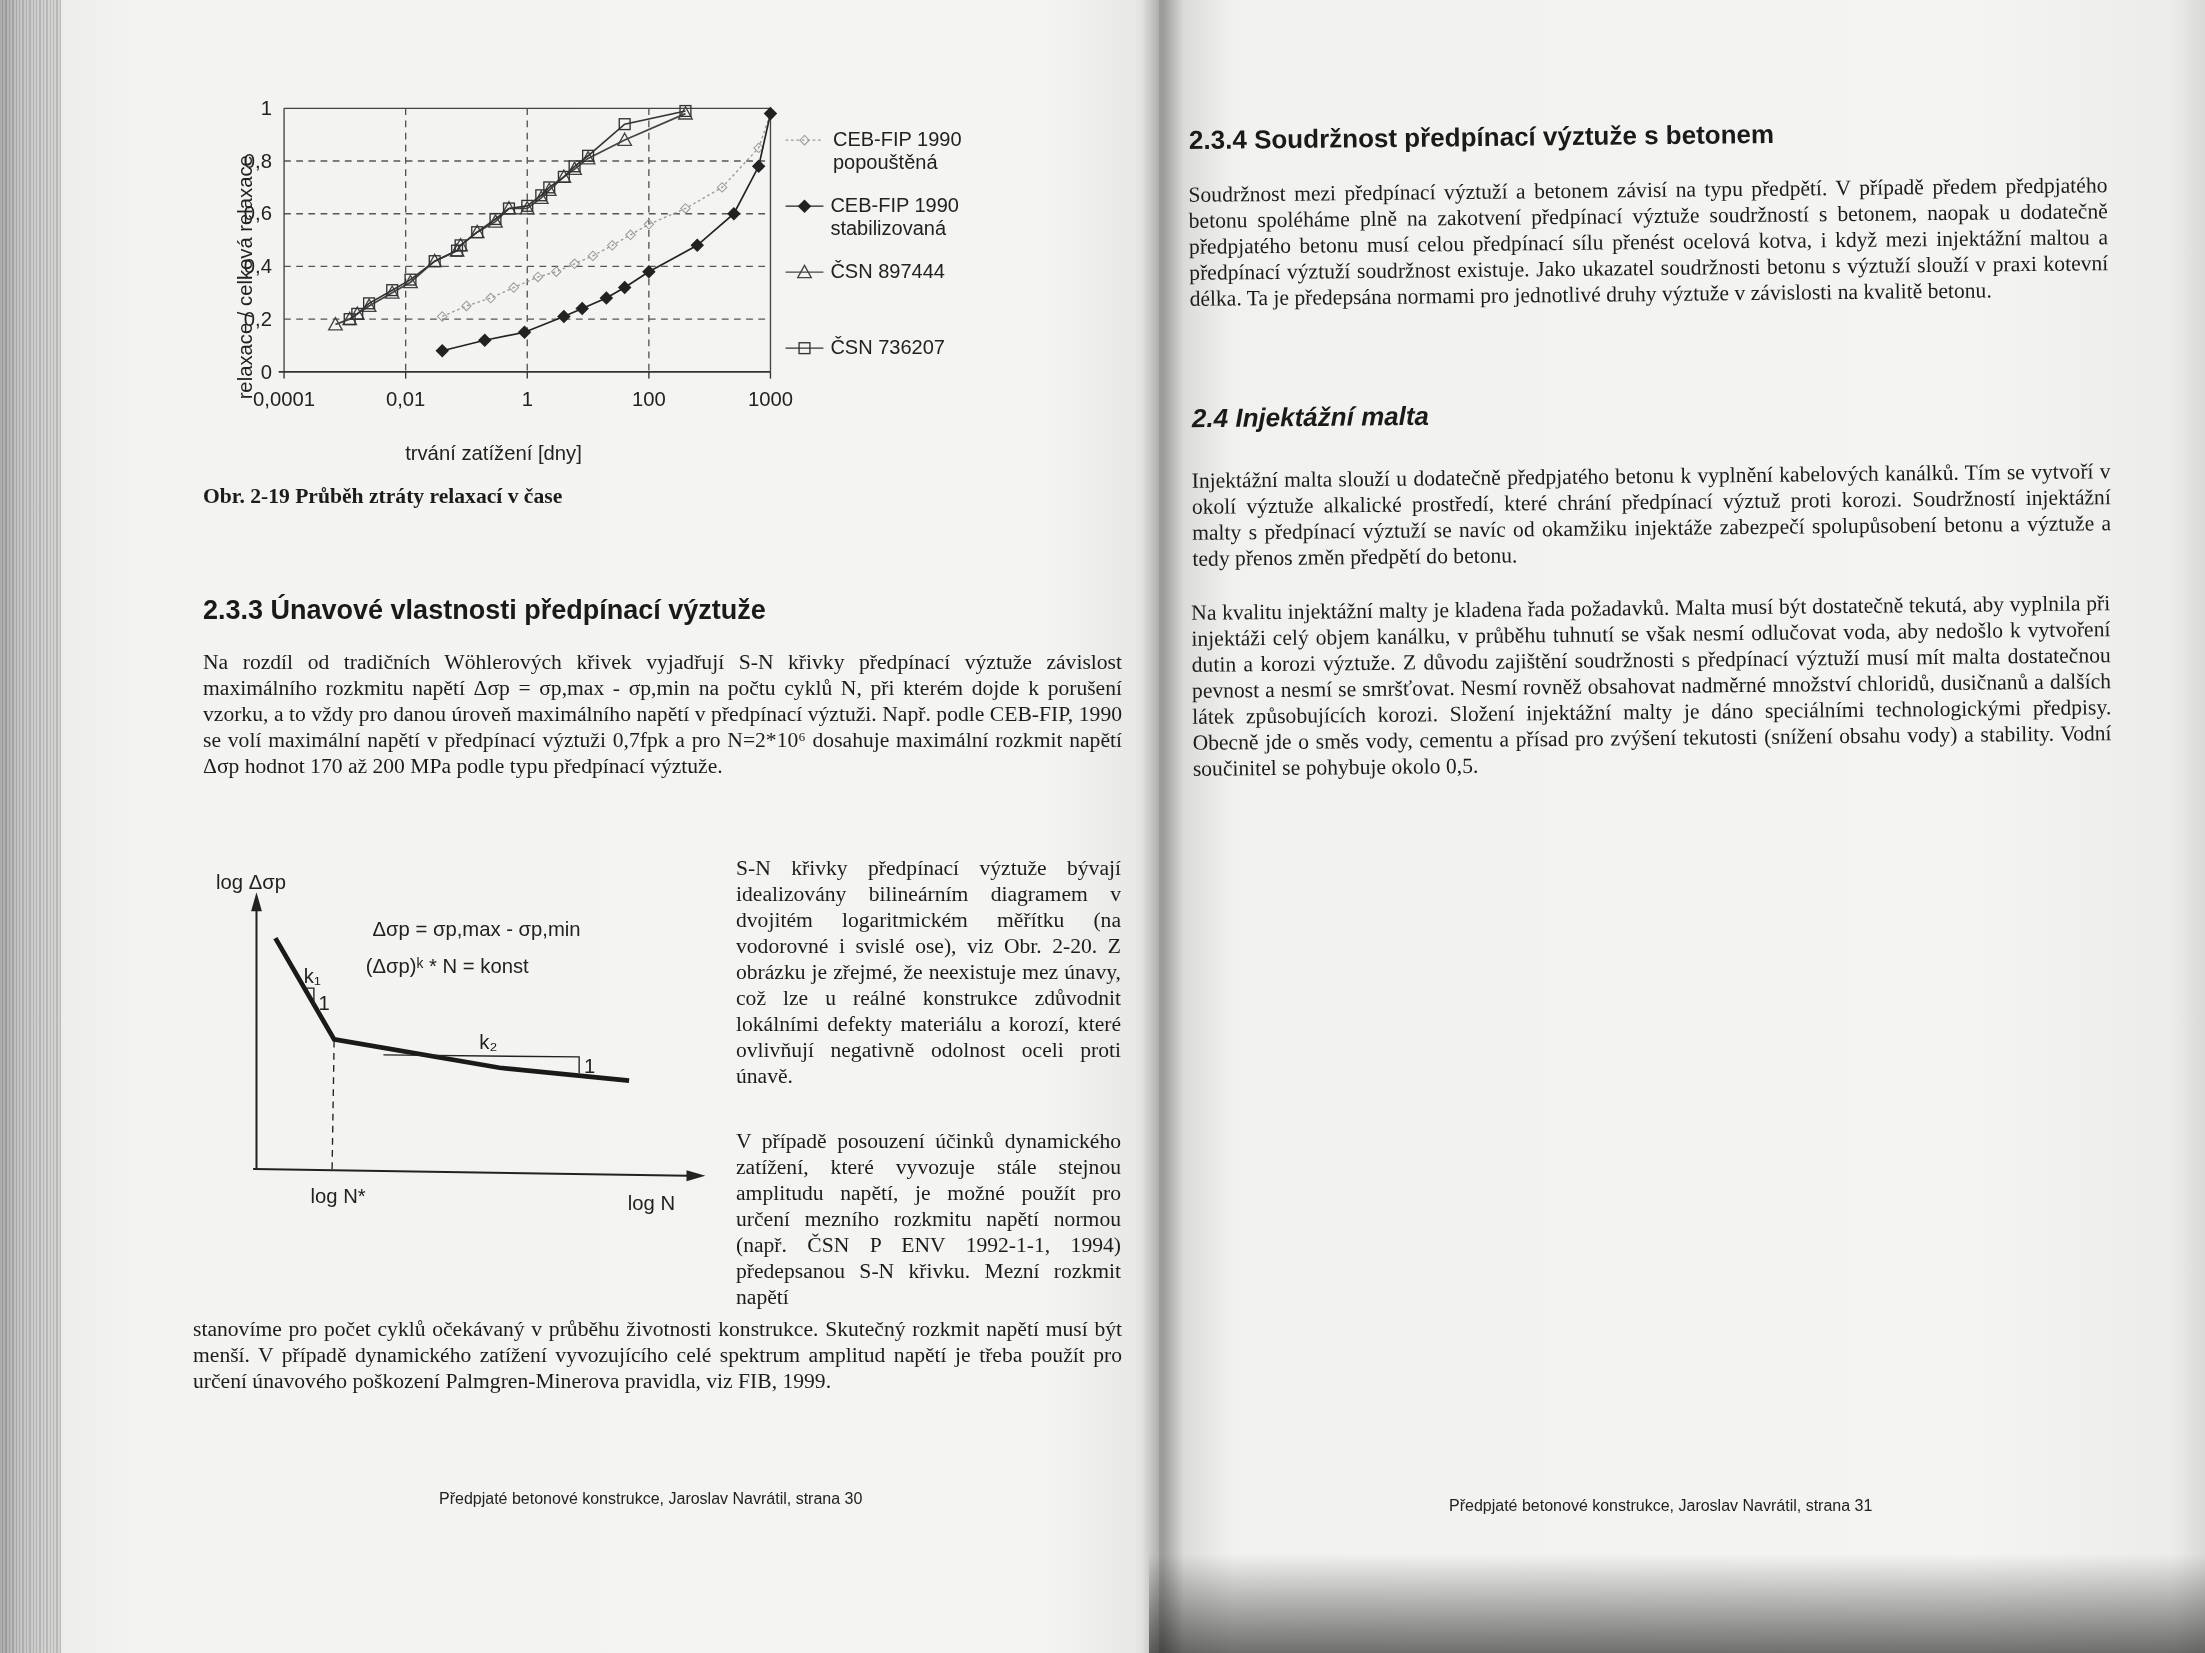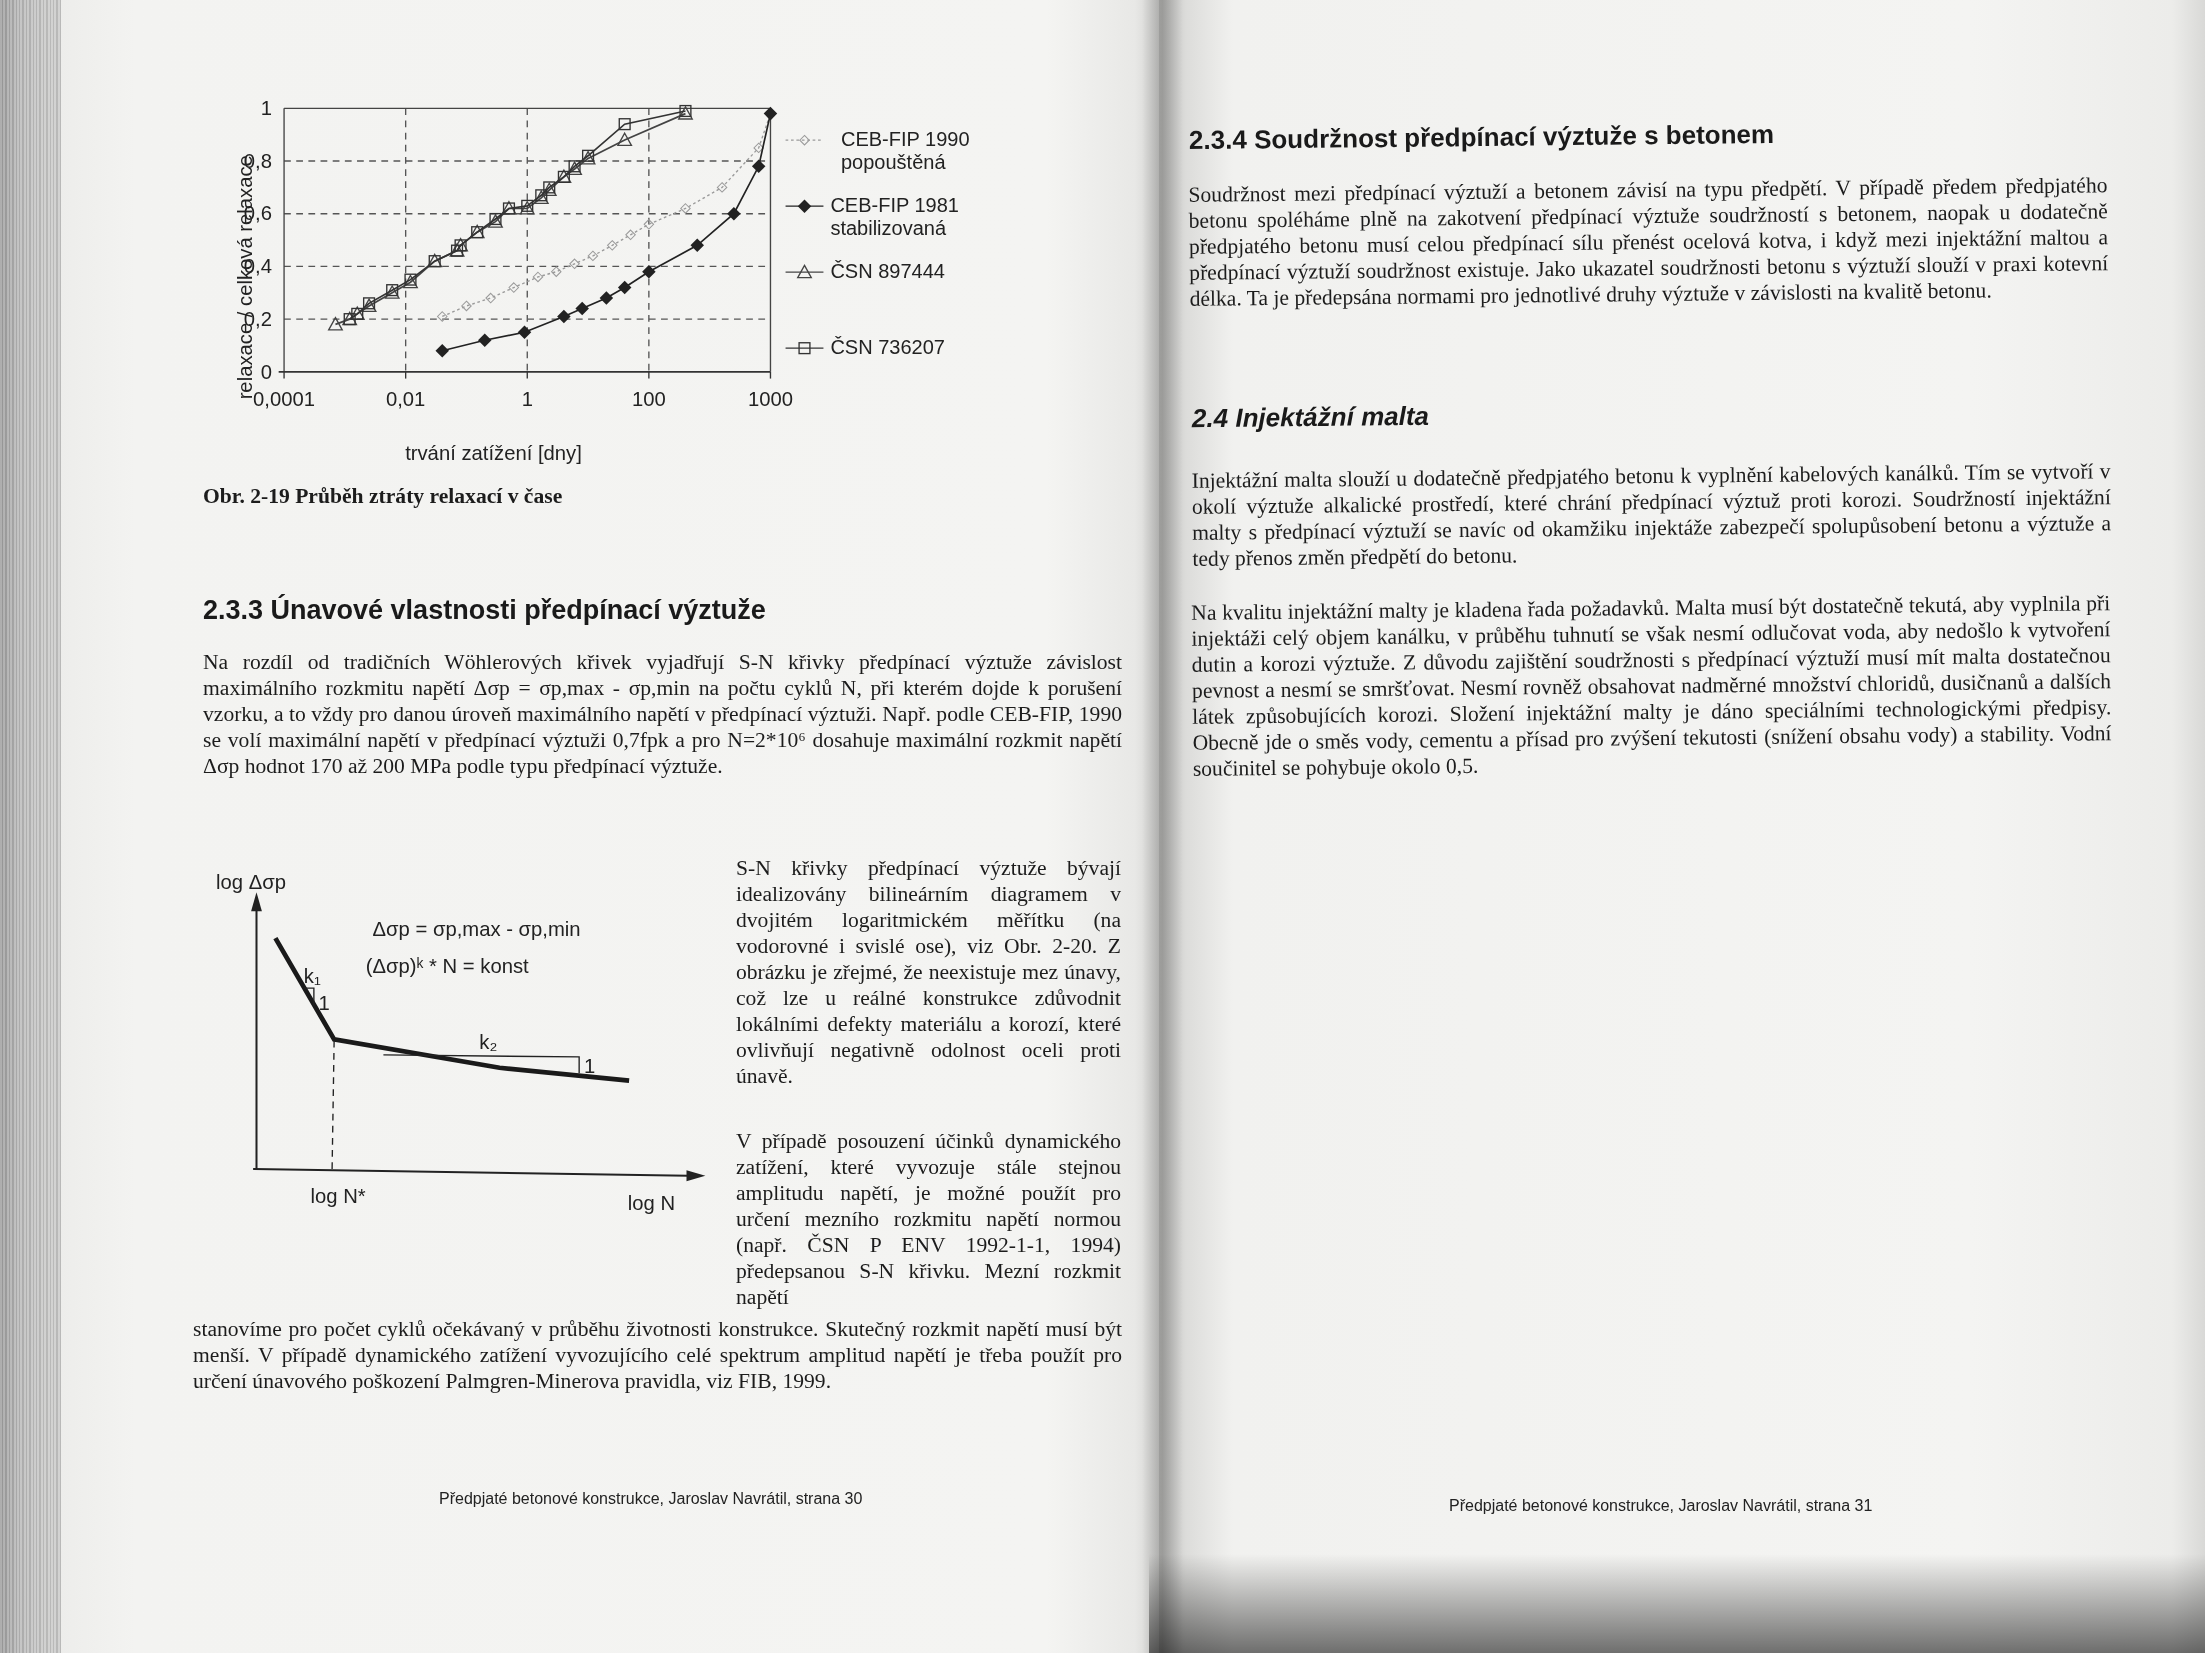--- a/index.html
+++ b/index.html
@@ -168,28 +168,28 @@
     <text id="chart-ylabel" class="chart-label" transform="translate(72,280) rotate(-90)" text-anchor="middle">relaxace / celková relaxace</text>
     <text id="chart-xlabel" class="chart-label" x="430" y="550" text-anchor="middle">trvání zatížení [dny]</text>
   </svg>
 
   <div id="chart-legend" class="abs" style="left:784px; top:128px; width:230px;">
       <div style="display: flex; align-items: flex-start; margin-bottom: 20px;">
         <svg width="41" height="23" viewBox="0 0 60 34">
           <line x1="2" y1="18" x2="58" y2="18" stroke="#9a9a9a" stroke-width="2" stroke-dasharray="4,4"></line>
           <polygon points="30,11 37,18 30,25 23,18" fill="none" stroke="#9a9a9a" stroke-width="1.5"></polygon>
         </svg>
-        <span class="legend-text" style="margin-left: 16px; width: 162px;">CEB-FIP 1990 popouštěná</span>
+        <span class="legend-text" style="margin-left: 8px; width: 162px;">CEB-FIP 1990 popouštěná</span>
       </div>
       <div style="display: flex; align-items: flex-start; margin-bottom: 20px;">
         <svg width="41" height="23" viewBox="0 0 60 34">
           <line x1="2" y1="18" x2="58" y2="18" stroke="#222222" stroke-width="2"></line>
           <polygon points="30,8 40,18 30,28 20,18" fill="#222222"></polygon>
         </svg>
-        <span class="legend-text" style="margin-left: 5.4px; width: 162px;">CEB-FIP 1981 stabilizovaná</span>
+        <span class="legend-text" style="margin-left: 5.4px; width: 162px;">CEB-FIP 1990 stabilizovaná</span>
       </div>
       <div style="display: flex; align-items: flex-start; margin-bottom: 53px;">
         <svg width="41" height="23" viewBox="0 0 60 34">
           <line x1="2" y1="18" x2="58" y2="18" stroke="#444444" stroke-width="2"></line>
           <polygon points="30,8 40,26 20,26" fill="none" stroke="#444444" stroke-width="2"></polygon>
         </svg>
         <span class="legend-text" style="margin-left: 5.4px; width: 162px;">ČSN 897444</span>
       </div>
       <div style="display: flex; align-items: center; margin-bottom: 20px;">
         <svg width="41" height="23" viewBox="0 0 60 34">

